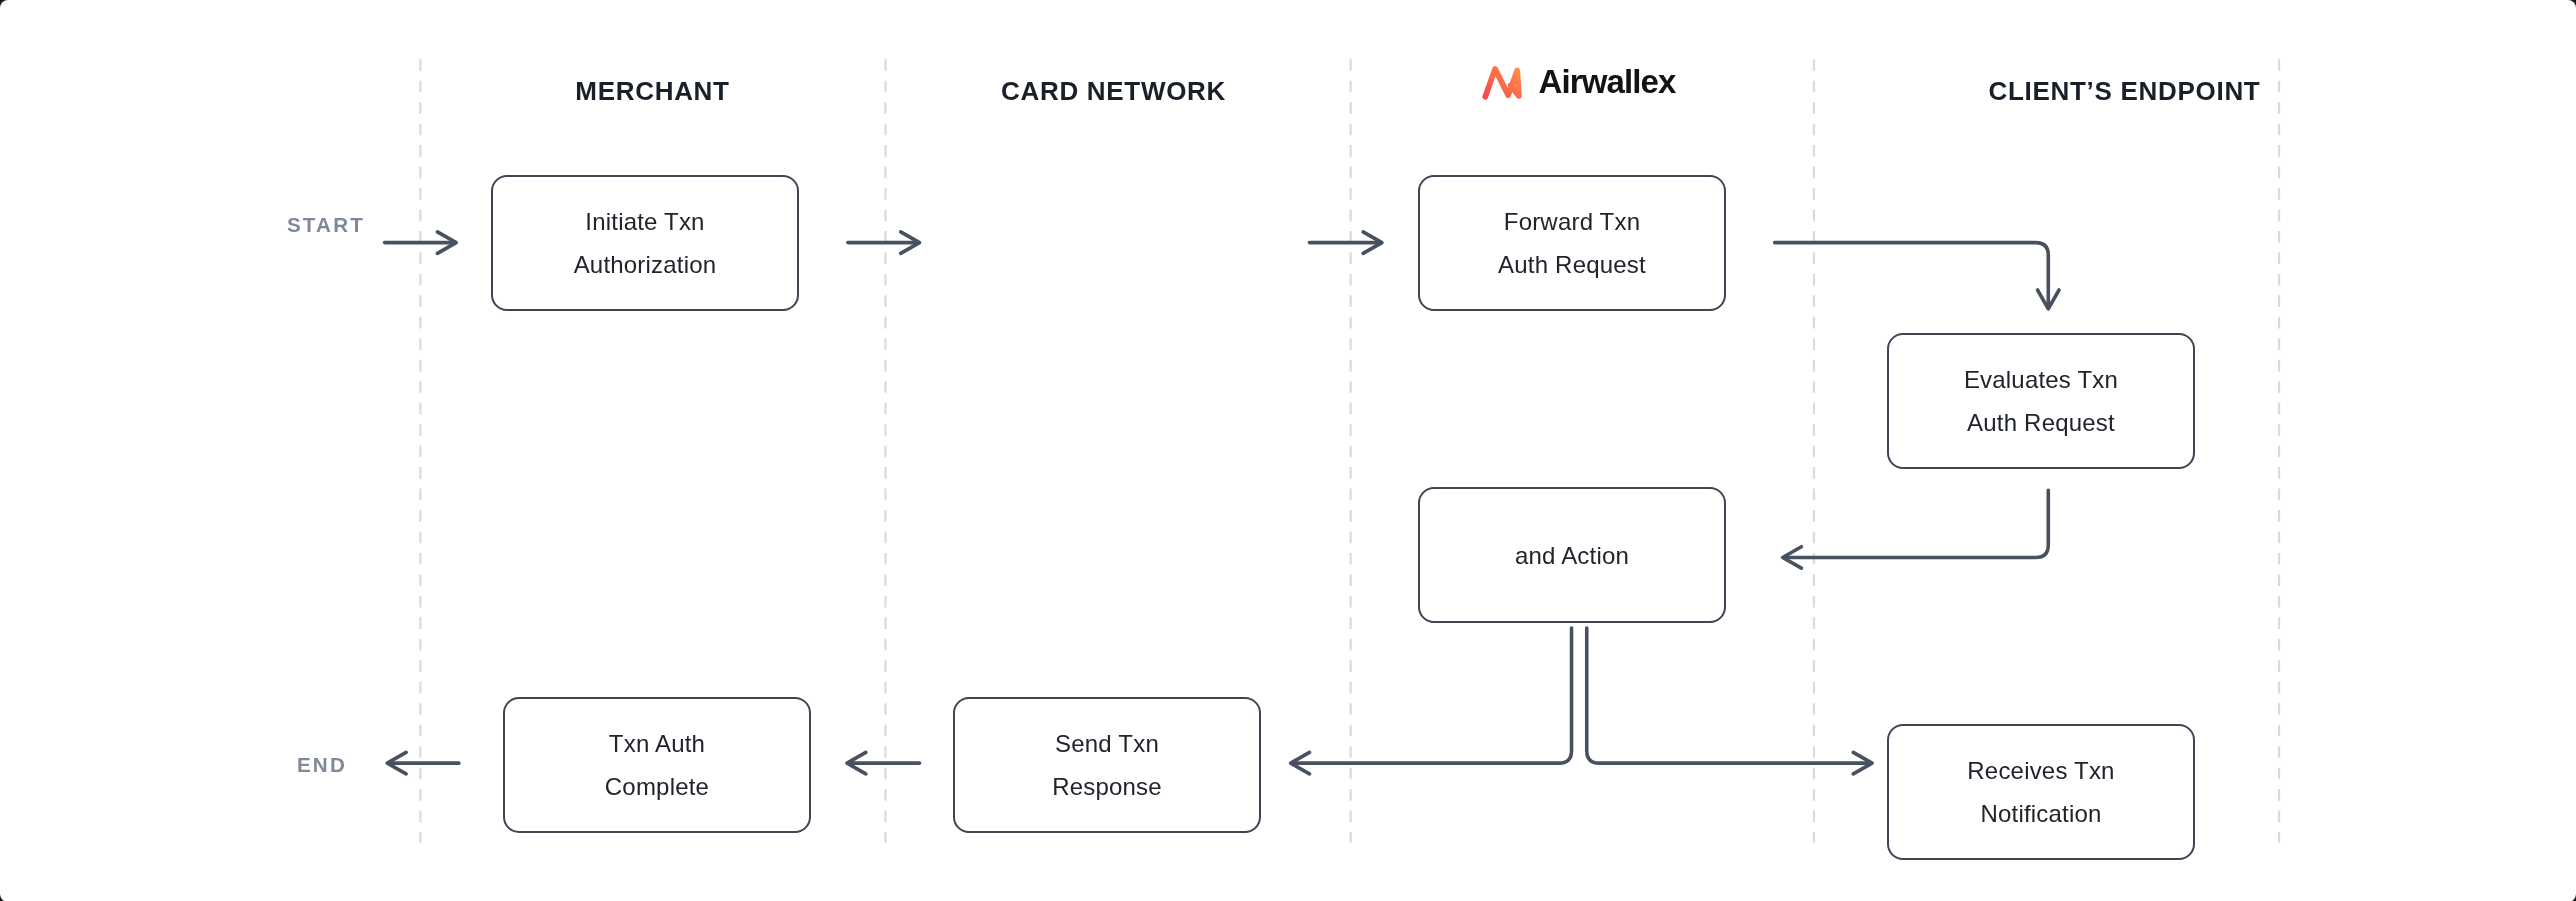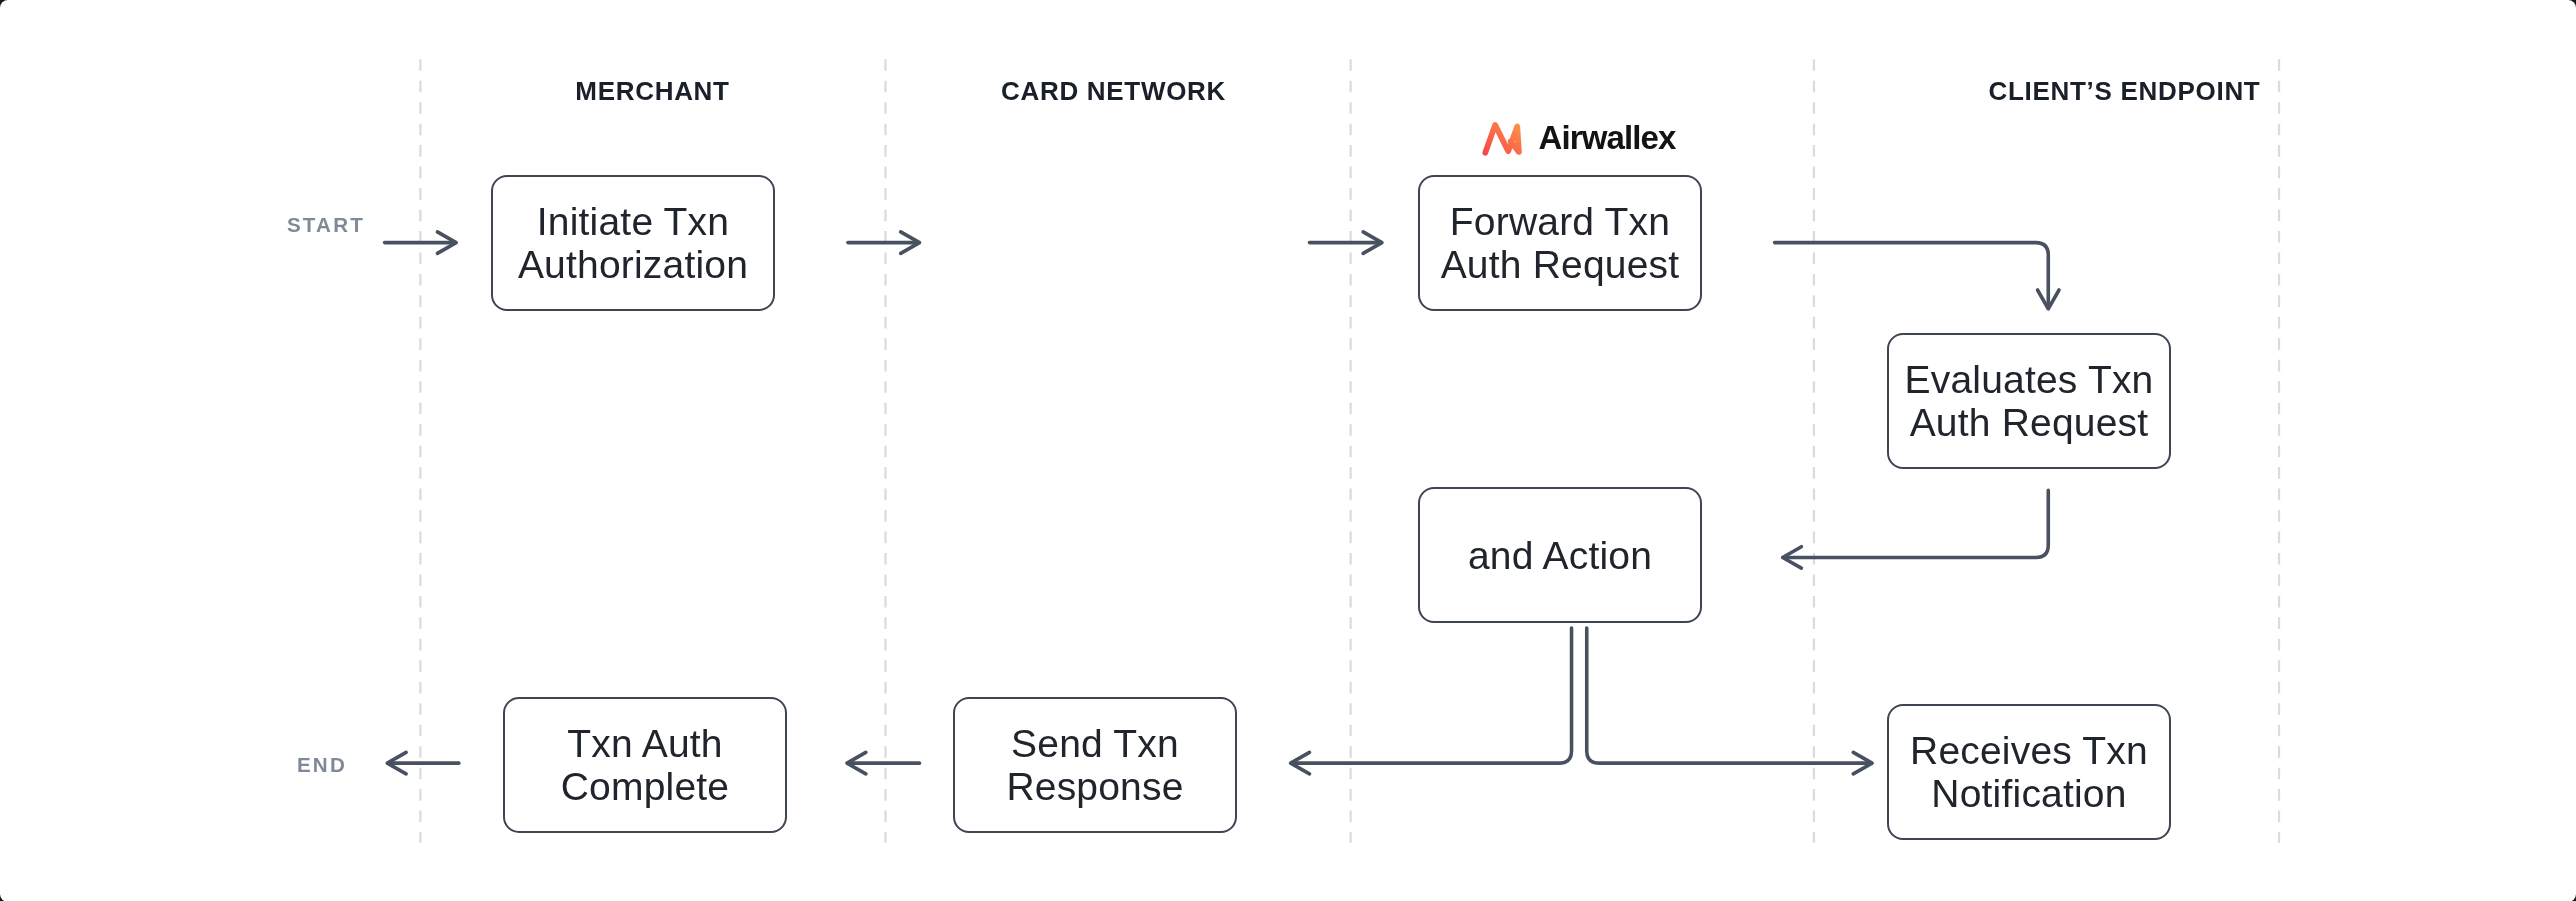--- a/index.html
+++ b/index.html
@@ -13,27 +13,27 @@
   body{background:var(--page-bg);font-family:"Liberation Sans",sans-serif;}
   .canvas{position:relative;width:2576px;height:902px;background:var(--canvas-bg);
     border-radius:8px;overflow:hidden;}
   .flow-svg{position:absolute;left:0;top:0;width:2576px;height:902px;pointer-events:none;}
   .flow-svg path.connector{fill:none;stroke:var(--line-color);stroke-width:4;stroke-linecap:round;}
   .flow-svg path.divider{fill:none;stroke:var(--divider-color);stroke-width:2.5;stroke-dasharray:13 11;}
   .lane-header{position:absolute;top:72px;height:39px;width:465px;display:flex;
     align-items:center;justify-content:center;font-size:26px;font-weight:700;
     color:var(--header-text-color);letter-spacing:0.7px;white-space:nowrap;}
   .logo-header{position:absolute;top:63px;height:50px;width:465px;display:flex;
-    align-items:flex-end;justify-content:center;gap:16px;margin-top:44px;}
+    align-items:flex-start;justify-content:center;gap:16px;}
   .logo-word{font-size:33px;font-weight:800;color:var(--logo-text-color);
     letter-spacing:-0.9px;white-space:nowrap;}
-  .node{position:absolute;width:284px;height:136px;border:2.2px solid var(--box-border-color);
+  .node{position:absolute;width:308px;height:136px;border:2.2px solid var(--box-border-color);
     border-radius:16px;background:var(--canvas-bg);display:flex;flex-direction:column;
     align-items:center;justify-content:center;text-align:center;
-    font-size:39px;line-height:43px;color:var(--box-text-color);letter-spacing:0.2px;}
+    font-size:24px;line-height:43px;color:var(--box-text-color);letter-spacing:0.2px;}
   .terminal{position:absolute;width:143px;height:27px;display:flex;align-items:center;
     justify-content:flex-end;font-size:20.6px;font-weight:600;letter-spacing:2.2px;
     color:var(--terminal-label-color);}
 </style>
 </head>
 <body>
 
 <div class="canvas">
 
   <svg class="flow-svg" viewBox="0 0 2880 1008" xmlns="http://www.w3.org/2000/svg">
@@ -95,19 +95,19 @@
     <span>and Action</span>
   </div>
   <div class="node" style="left:503px;top:697px">
     <span>Txn Auth</span>
     <span>Complete</span>
   </div>
   <div class="node" style="left:953px;top:697px">
     <span>Send Txn</span>
     <span>Response</span>
   </div>
-  <div class="node" style="left:1887px;top:704px">
+  <div class="node" style="left:1887px;top:724px">
     <span>Receives Txn</span>
     <span>Notification</span>
   </div>
 
 </div>
 
 
 </body></html>

